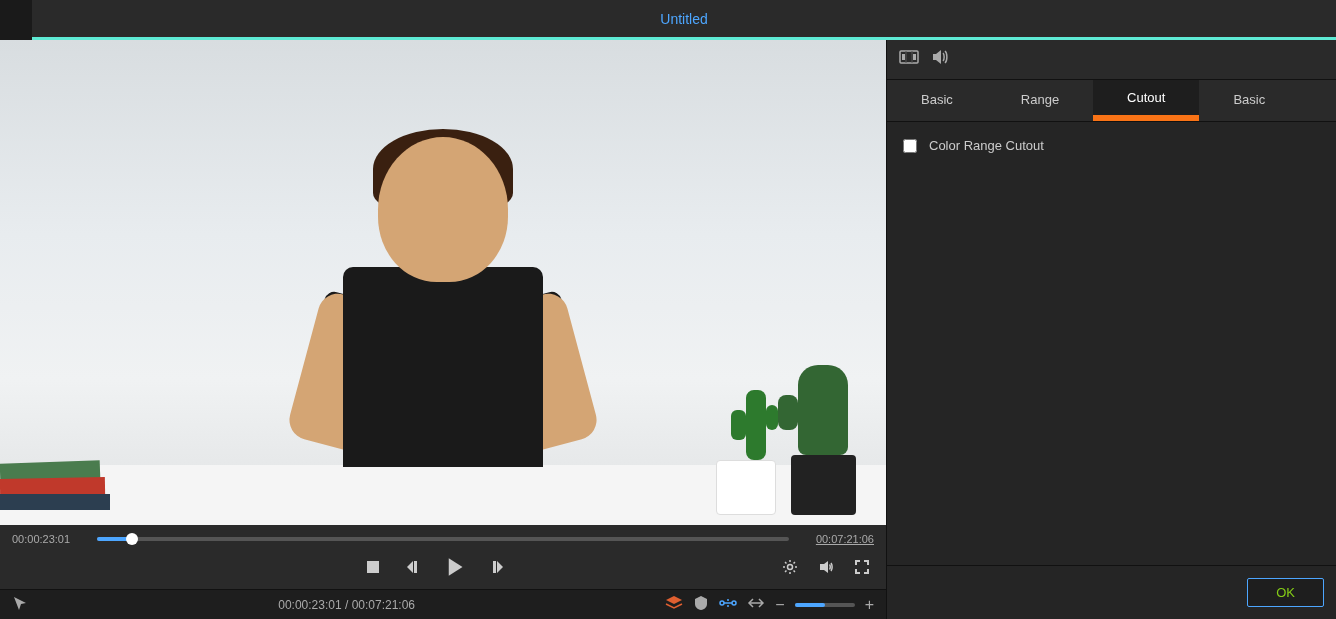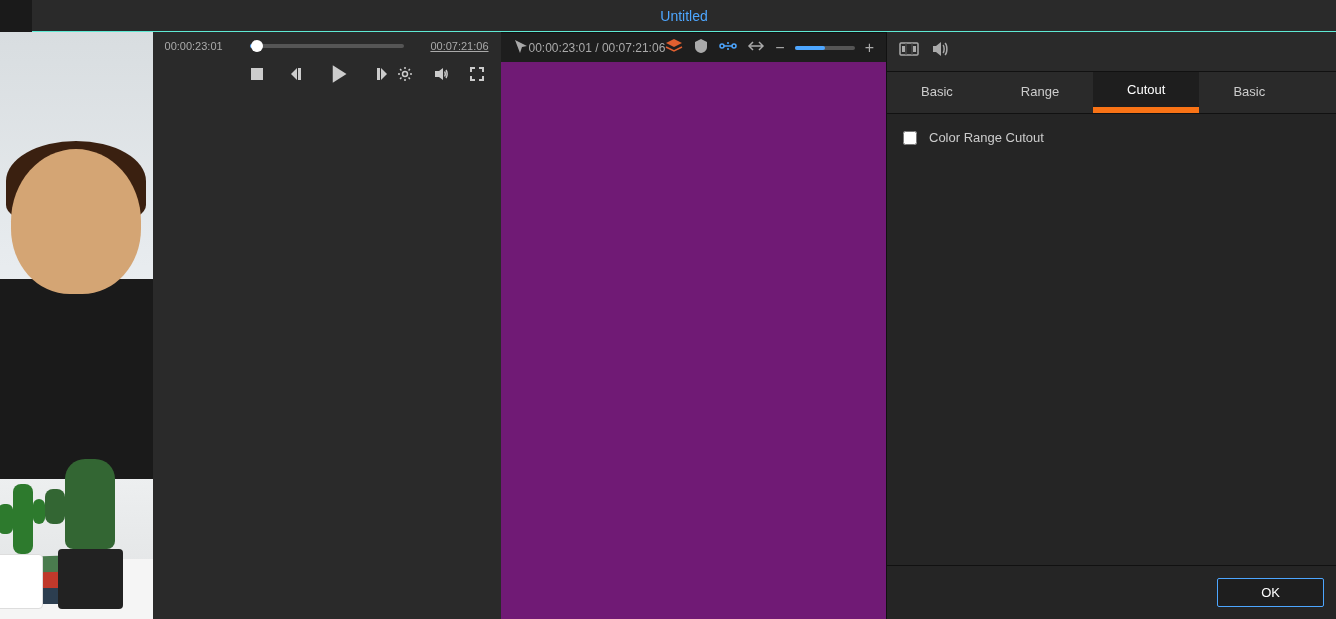--- a/index.html
+++ b/index.html
@@ -11,44 +11,45 @@
       width: 1336px;
       height: 619px;
       overflow: hidden;
       display: flex;
       flex-direction: column;
     }
 
     
     .title-bar {
       background: #2a2a2a;
-      height: 32px;
+      height: 40px;
       display: flex;
       align-items: center;
       justify-content: center;
-      border-bottom: 1px solid #5eead4;
+      border-bottom: 3px solid #5eead4;
       flex-shrink: 0;
       margin-left: 32px;
     }
     .title-bar-text {
       color: #4da6ff;
       font-size: 14px;
     }
 
     
     .main-area {
       display: flex;
       flex: 1;
       overflow: hidden;
     }
 
     
     .video-panel {
       flex: 1;
       display: flex;
+      flex-direction: column;
       background: #701a75;
       min-width: 0;
     }
 
     .video-container {
       flex: 1;
       position: relative;
       background: #000;
       overflow: hidden;
     }
@@ -435,23 +436,23 @@
     }
 
     .panel-footer {
       padding: 12px;
       display: flex;
       justify-content: flex-end;
       border-top: 1px solid #111;
     }
     .ok-button {
       background: #1e1e1e;
-      color: #ffffff;
+      color: #84cc16;
       border: 1px solid #4da6ff;
-      padding: 6px 43px;
+      padding: 6px 28px;
       cursor: pointer;
       font-size: 13px;
       border-radius: 2px;
     }
 
     
     .icon-svg {
       width: 16px;
       height: 16px;
       fill: currentColor;

